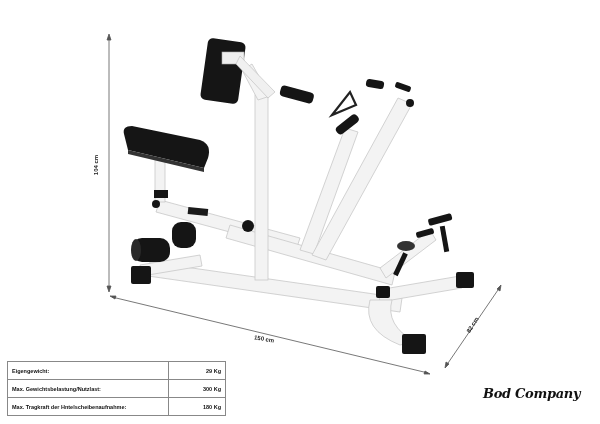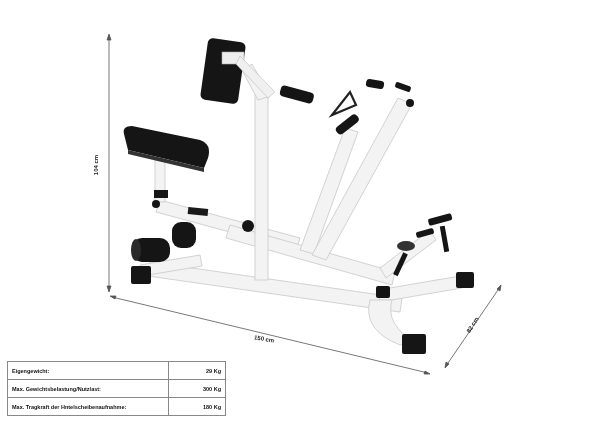--- a/index.html
+++ b/index.html
@@ -124,13 +124,14 @@
       <td>Max. Gewichtsbelastung/Nutzlast:</td>
       <td class="val">300 Kg</td>
     </tr>
     <tr>
       <td>Max. Tragkraft der Hntelscheibenaufnahme:</td>
       <td class="val">180 Kg</td>
     </tr>
   </tbody>
     </table>
 
+  <div class="brand">Bod Company</div>
 </div>
 
 </body></html>

